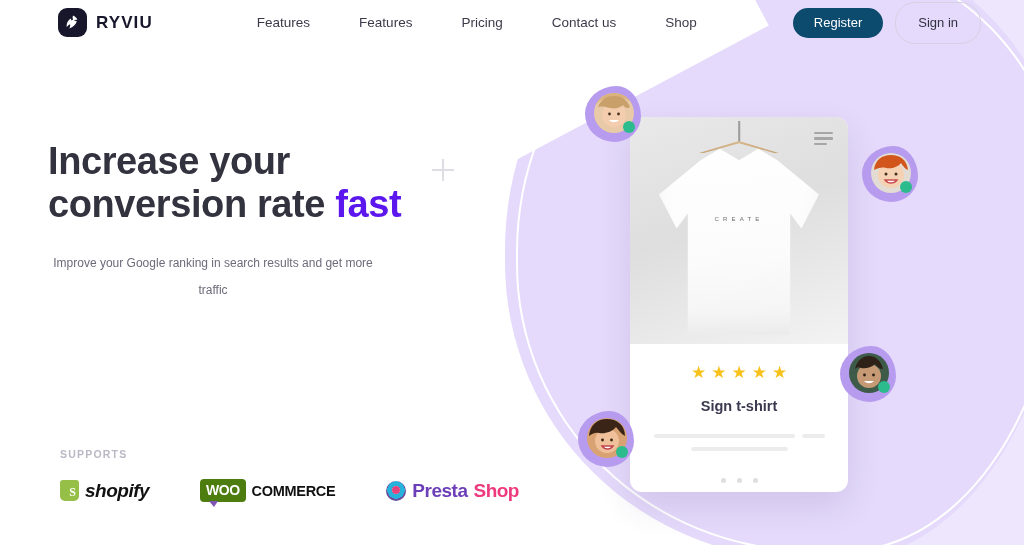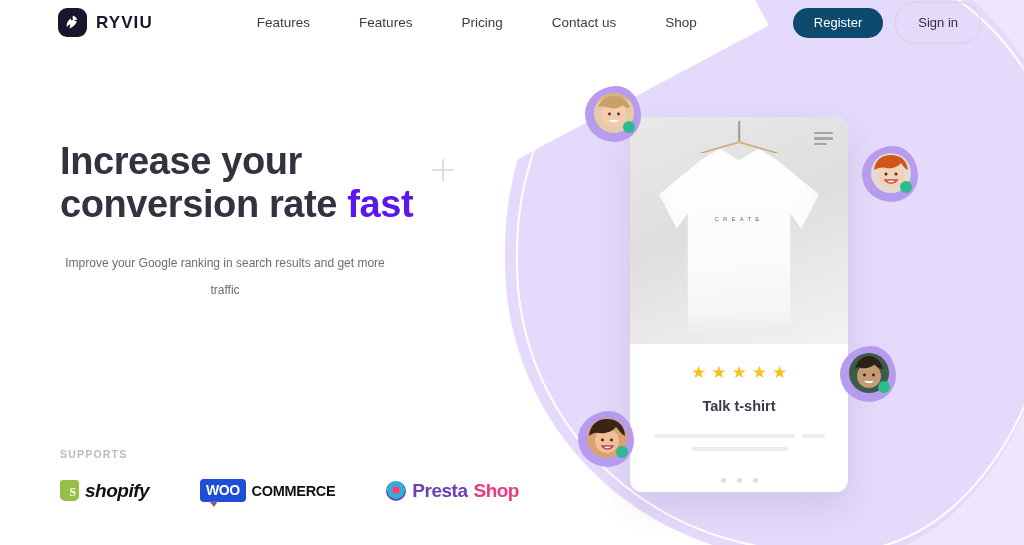--- a/index.html
+++ b/index.html
@@ -60,21 +60,21 @@
     border: none; border-radius: 20px; padding: 0 21px; height: 30px; cursor: pointer;
     display: flex; align-items: center; justify-content: center;
   }
   .btn-signin {
     background: transparent; color: #32313f; font-size: 13px;
     border: 1px solid #d6d2e2; border-radius: 20px; padding: 0 22px; height: 42px; cursor: pointer;
     display: flex; align-items: center; justify-content: center;
   }
 
   
-  .hero-left { position: absolute; left: 60px; top: 140px; width: 420px; z-index: 20; }
+  .hero-left { position: absolute; left: 48px; top: 140px; width: 420px; z-index: 20; }
   .hero-title {
     font-size: 38px; line-height: 43px; font-weight: 700; color: #33323F; letter-spacing: -0.4px;
   }
   .hero-title .accent { color: #5B17EE; }
   .hero-sub {
     margin-top: 24px; font-size: 12px; line-height: 27px; color: #6c6b7a; max-width: 330px; text-align: center;
   }
   .hero-cta { margin-top: 39px; display: flex; align-items: center; gap: 44px; }
   .btn-signup {
     background: #5B17EE; color: #fff; font-size: 14px; font-weight: 600;
@@ -105,21 +105,21 @@
     border-radius: 3px 3px 5px 5px;
     position: relative;
   }
   .shopify-bag::after {
     content: "S"; position: absolute; right: 3px; bottom: 1px;
     color: #ffffff; font-size: 12px; font-weight: 700; font-family: "Liberation Serif", serif;
   }
   .shopify-text { font-size: 19px; font-weight: 700; font-style: italic; color: #111; letter-spacing: -0.5px; }
 
   .woo-box {
-    background: #1d4ed8; color: #fff; font-size: 14px; font-weight: 800;
+    background: #4d7c0f; color: #fff; font-size: 14px; font-weight: 800;
     padding: 3px 6px 4px; border-radius: 4px; letter-spacing: -0.5px;
     position: relative;
   }
   .woo-box::after {
     content: ""; position: absolute; left: 9px; bottom: -5px;
     border-left: 5px solid transparent; border-right: 4px solid transparent;
     border-top: 6px solid #7F54B3;
   }
   .woo-text { font-size: 14.5px; font-weight: 800; color: #111; letter-spacing: -0.3px; }
 
@@ -297,21 +297,21 @@
       </div>
     </div>
     <div class="card-body">
       <div class="stars">
         <span>★</span>
         <span>★</span>
         <span>★</span>
         <span>★</span>
         <span>★</span>
       </div>
-      <div class="review-title">Talk t-shirt</div>
+      <div class="review-title">Sign t-shirt</div>
       <div class="skeleton">
         <div class="sk-row">
           <div class="sk sk-a"></div>
           <div class="sk sk-b"></div>
         </div>
         <div class="sk-row">
           <div class="sk sk-c"></div>
         </div>
       </div>
       <div class="dots">

